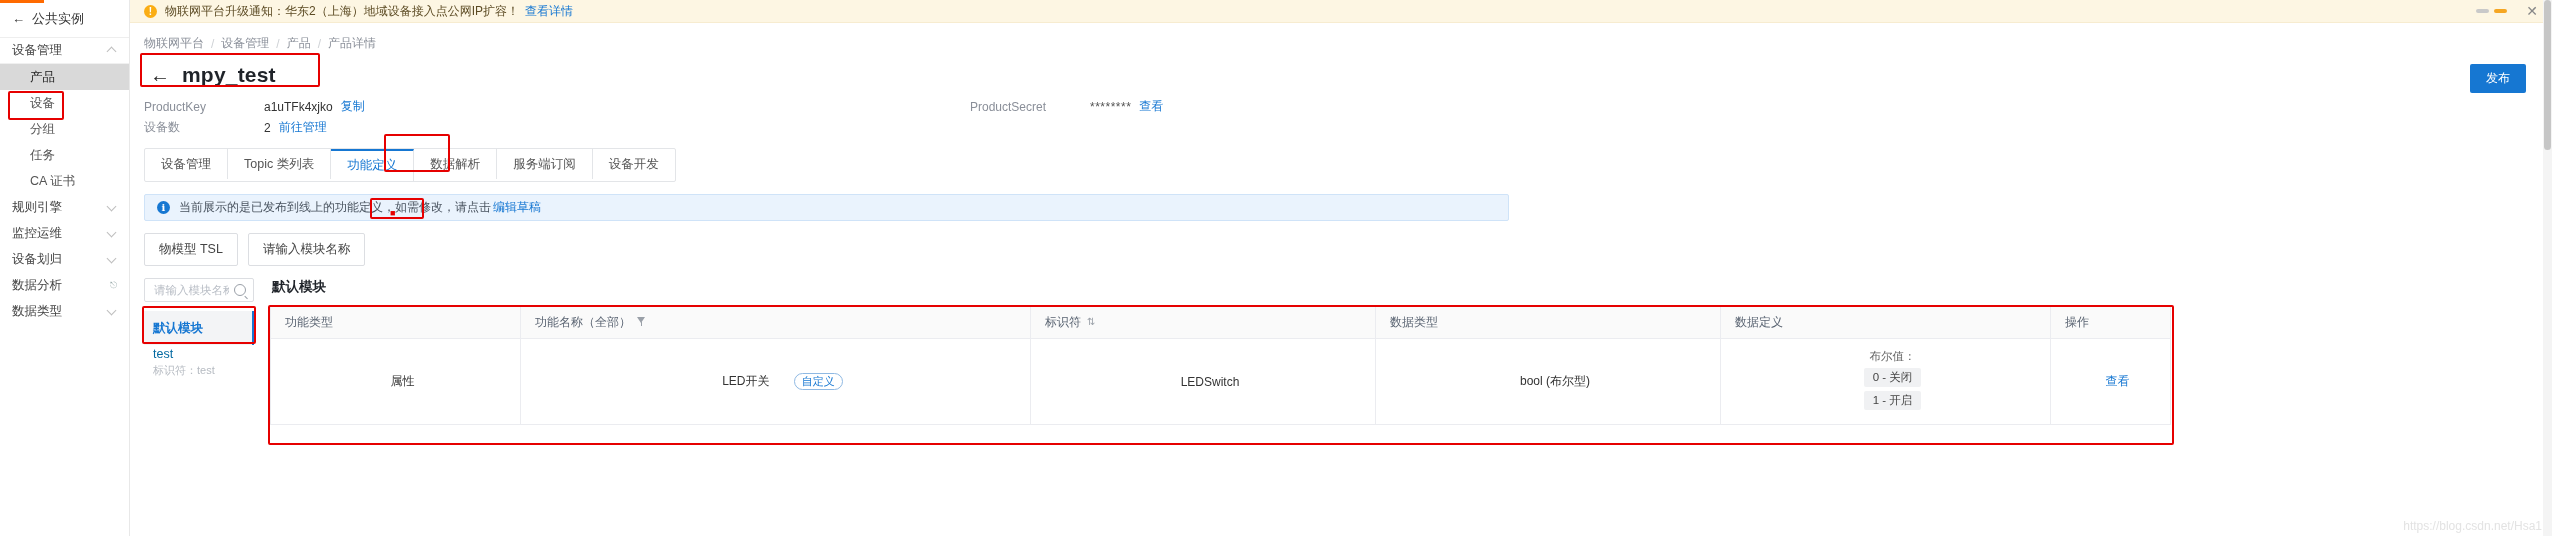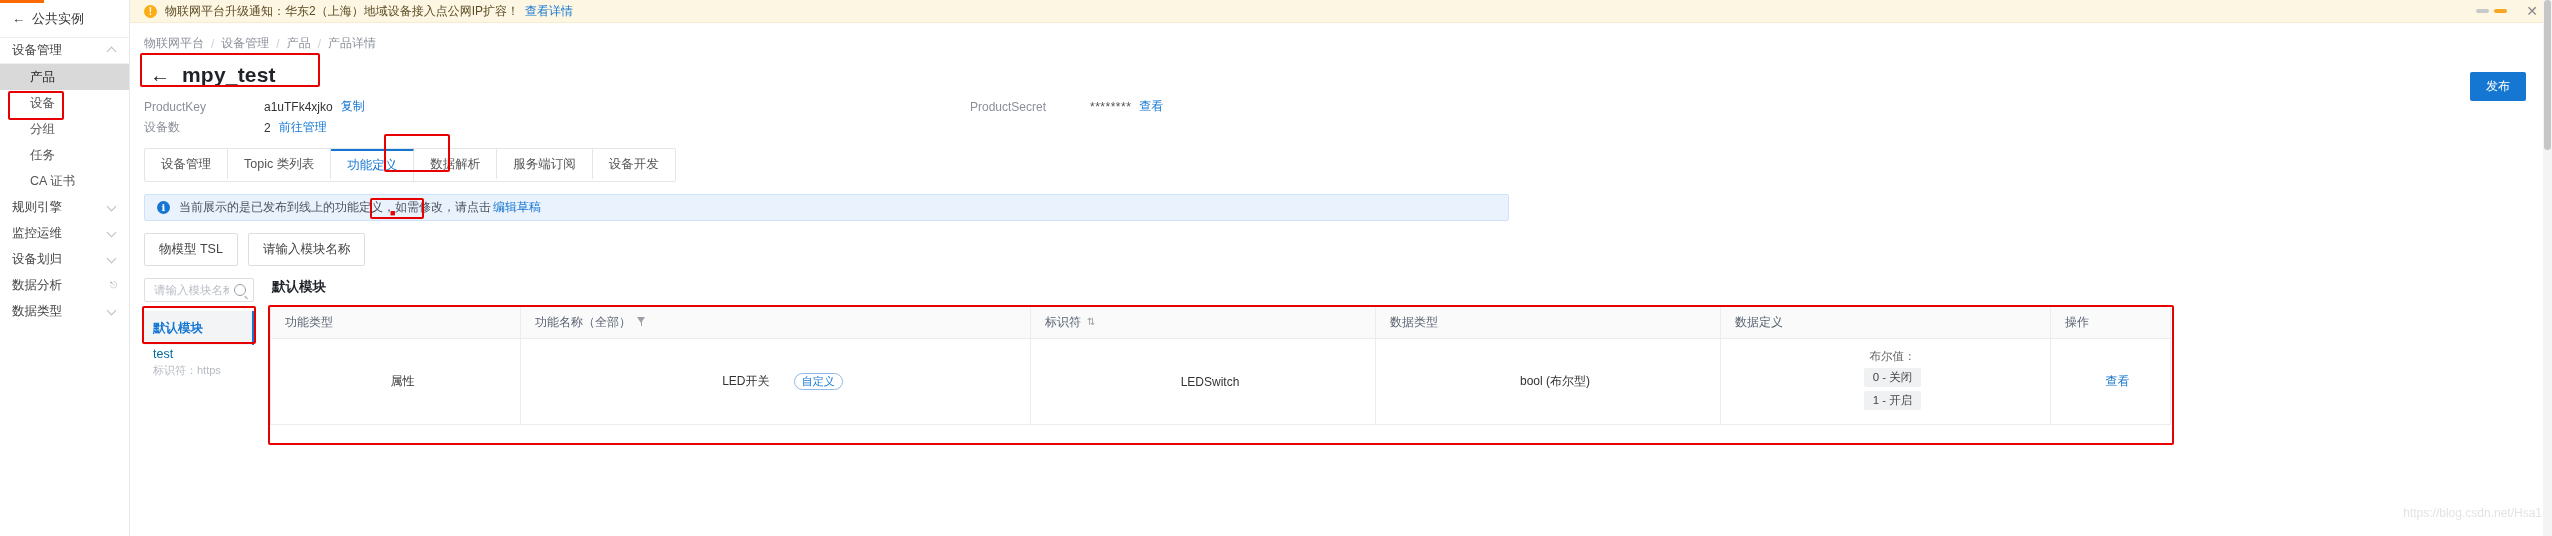--- a/index.html
+++ b/index.html
@@ -81,21 +81,21 @@
   }
   .breadcrumb .bc{cursor:pointer;}
   .breadcrumb .bc.last{color:#8a8f99;cursor:default;}
   .breadcrumb .sep{color:#cfd2d6;}
 
   .title-row{display:flex;align-items:center;padding:6px 0 0 14px;position:relative;}
   .title-box{display:flex;align-items:center;gap:12px;padding:5px 10px 5px 6px;}
   .back-arrow{font-size:20px;color:#222;line-height:1;cursor:pointer;}
   .page-title{font-size:21px;font-weight:bold;color:#1f2329;letter-spacing:.2px;}
   .publish-btn{
-    position:absolute;right:26px;top:20px;
+    position:absolute;right:26px;top:12px;
     background:#1677d2;color:#fff;border:none;border-radius:2px;
     font-size:12px;padding:6px 16px;cursor:pointer;
     font-family:"Liberation Sans",sans-serif;
   }
 
   .meta{position:relative;padding:4px 0 0 14px;font-size:12px;}
   .meta-row{display:flex;align-items:center;height:21px;}
   .meta-label{width:120px;color:#8a8f99;flex:0 0 120px;}
   .meta-value{color:#333;}
   .meta-link{color:#1677d2;margin-left:8px;cursor:pointer;}
@@ -193,21 +193,21 @@
     font-size:11px;padding:1px 7px;margin-left:21px;line-height:13px;
   }
   .defs .dlabel{color:#666;font-size:11.5px;margin-bottom:4px;}
   .defs .dval{
     display:inline-block;background:#f0f1f3;color:#444;font-size:11.5px;
     padding:2px 9px;border-radius:2px;margin-bottom:4px;
   }
   .op-link{color:#1677d2;cursor:pointer;font-size:12px;}
 
   .watermark{
-    position:absolute;right:10px;bottom:16px;color:#e3e3e3;font-size:12px;
+    position:absolute;right:10px;bottom:3px;color:#e3e3e3;font-size:12px;
     font-family:"Liberation Sans",sans-serif;user-select:none;
   }
 
   
   .vscroll{
     position:absolute;right:0;top:0;width:9px;height:536px;background:#f4f4f4;
   }
   .vthumb{position:absolute;top:0;left:1px;width:7px;height:150px;background:#c6c6c6;border-radius:4px;}
 
   .red-cursor{position:absolute;color:#e60000;font-size:9px;}
@@ -353,21 +353,21 @@
             <input type="text" placeholder="请输入模块名称" style="">
             <span class="mag"></span>
           </div>
 
           <div class="modlist">
             <div class="mod-item selected">
               <span class="mod-name">默认模块</span>
             </div>
             <div class="mod-item">
               <span class="mod-name">test</span>
-              <span class="mod-sub">标识符：https</span>
+              <span class="mod-sub">标识符：test</span>
             </div>
           </div>
 
           <div class="sb-redbox" style="left:-2px;top:28px;width:114px;height:38px;"></div>
         </div>
 
         <div class="table-area">
           <div class="table-title">默认模块</div>
 
           <table class="tsl">

